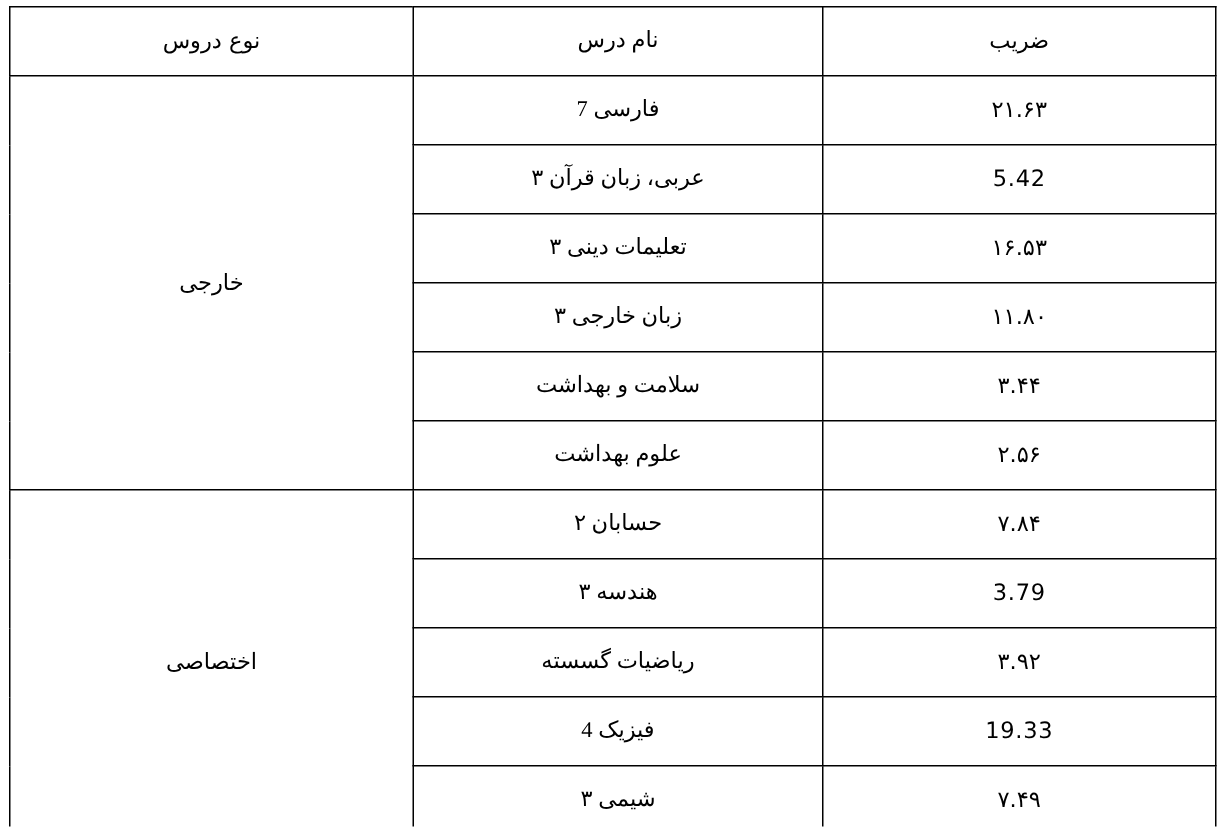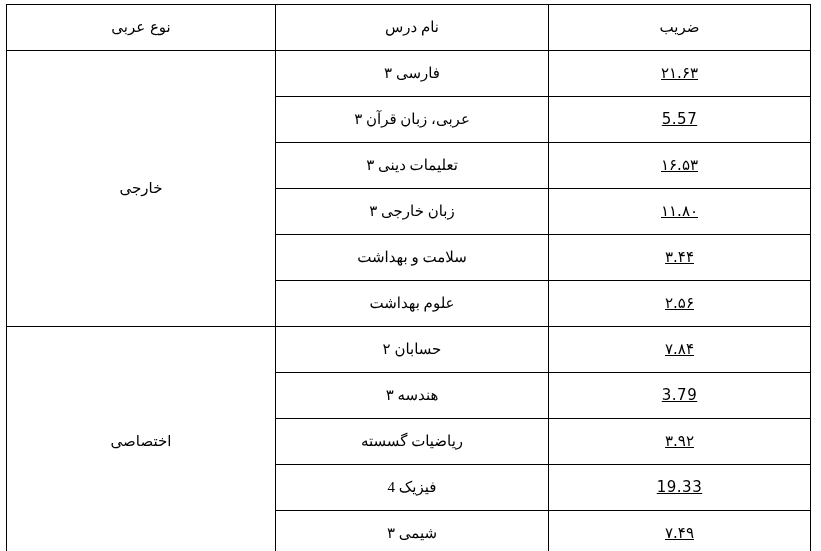--- a/index.html
+++ b/index.html
@@ -40,42 +40,41 @@
   td.col-name { width: 272px; font-family: Liberation Serif, serif; }
   td.col-coef { width: 261px; }
 
   .head-cell {
     font-size: 15px;
     height: 48px;
   }
   .num {
     font-size: 15px;
     letter-spacing: 0.5px;
-    text-decoration: underline;
   }
 </style>
 </head>
 <body>
 
 <div class="sheet">
   <table class="coef-table">
     <tbody>
       <tr>
         <td class="col-coef head-cell">ضریب</td>
         <td class="col-name head-cell">نام درس</td>
-        <td class="col-type head-cell">نوع عربی</td>
+        <td class="col-type head-cell">نوع دروس</td>
       </tr>
 
       <tr>
         <td class="col-coef num">۲۱.۶۳</td>
-        <td class="col-name">فارسی ۳</td>
+        <td class="col-name">فارسی 7</td>
         <td class="col-type" rowspan="6">خارجی</td>
       </tr>
       <tr>
-        <td class="col-coef num">5.57</td>
+        <td class="col-coef num">5.42</td>
         <td class="col-name">عربی، زبان قرآن ۳</td>
       </tr>
       <tr>
         <td class="col-coef num">۱۶.۵۳</td>
         <td class="col-name">تعلیمات دینی ۳</td>
       </tr>
       <tr>
         <td class="col-coef num">۱۱.۸۰</td>
         <td class="col-name">زبان خارجی ۳</td>
       </tr>

